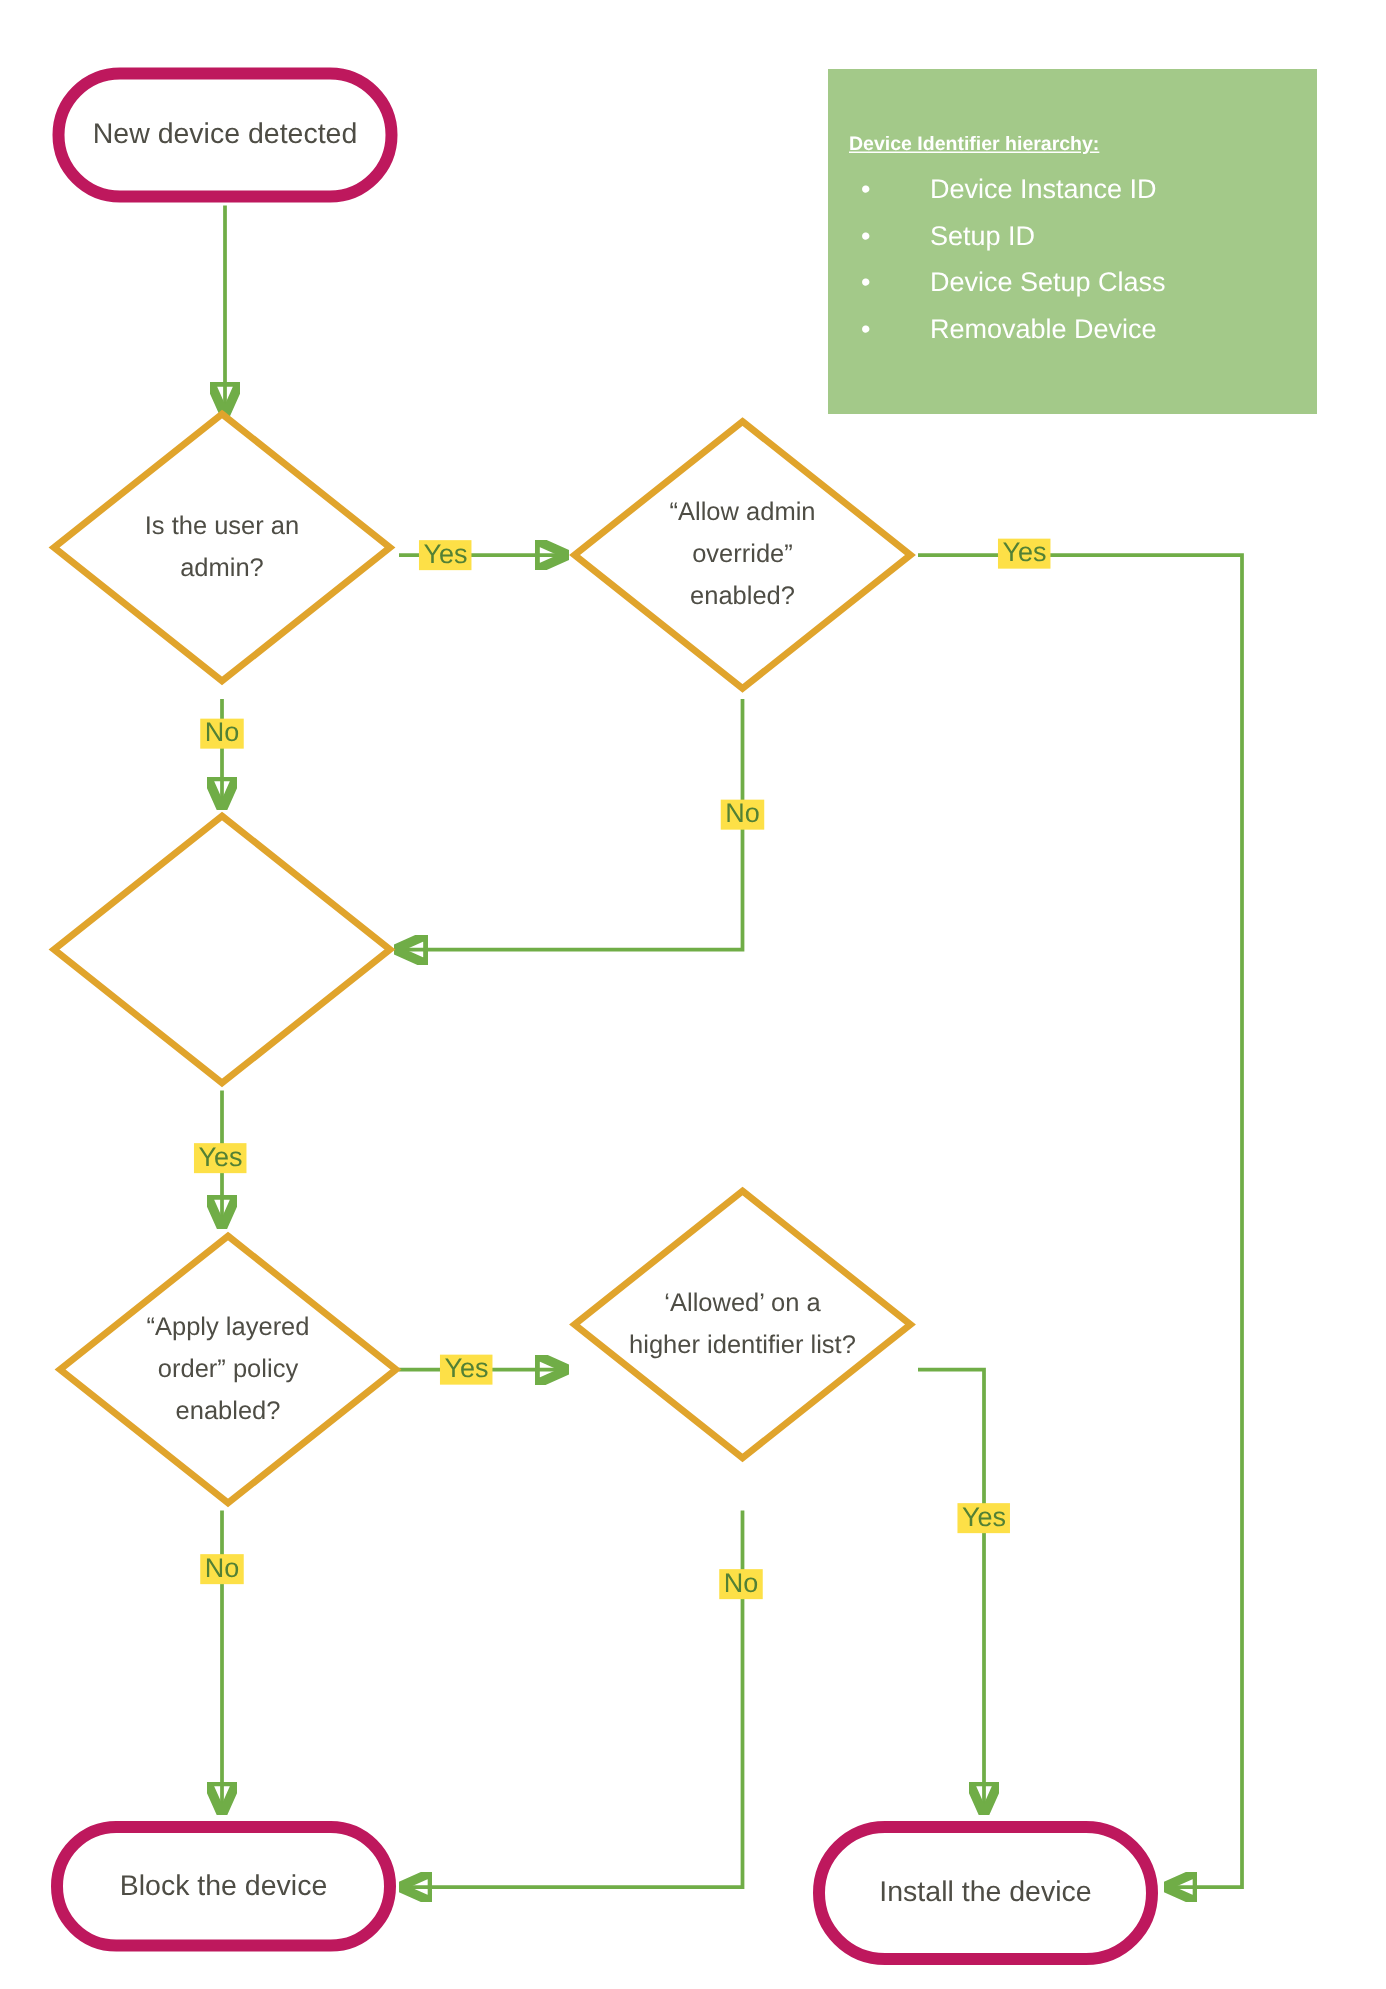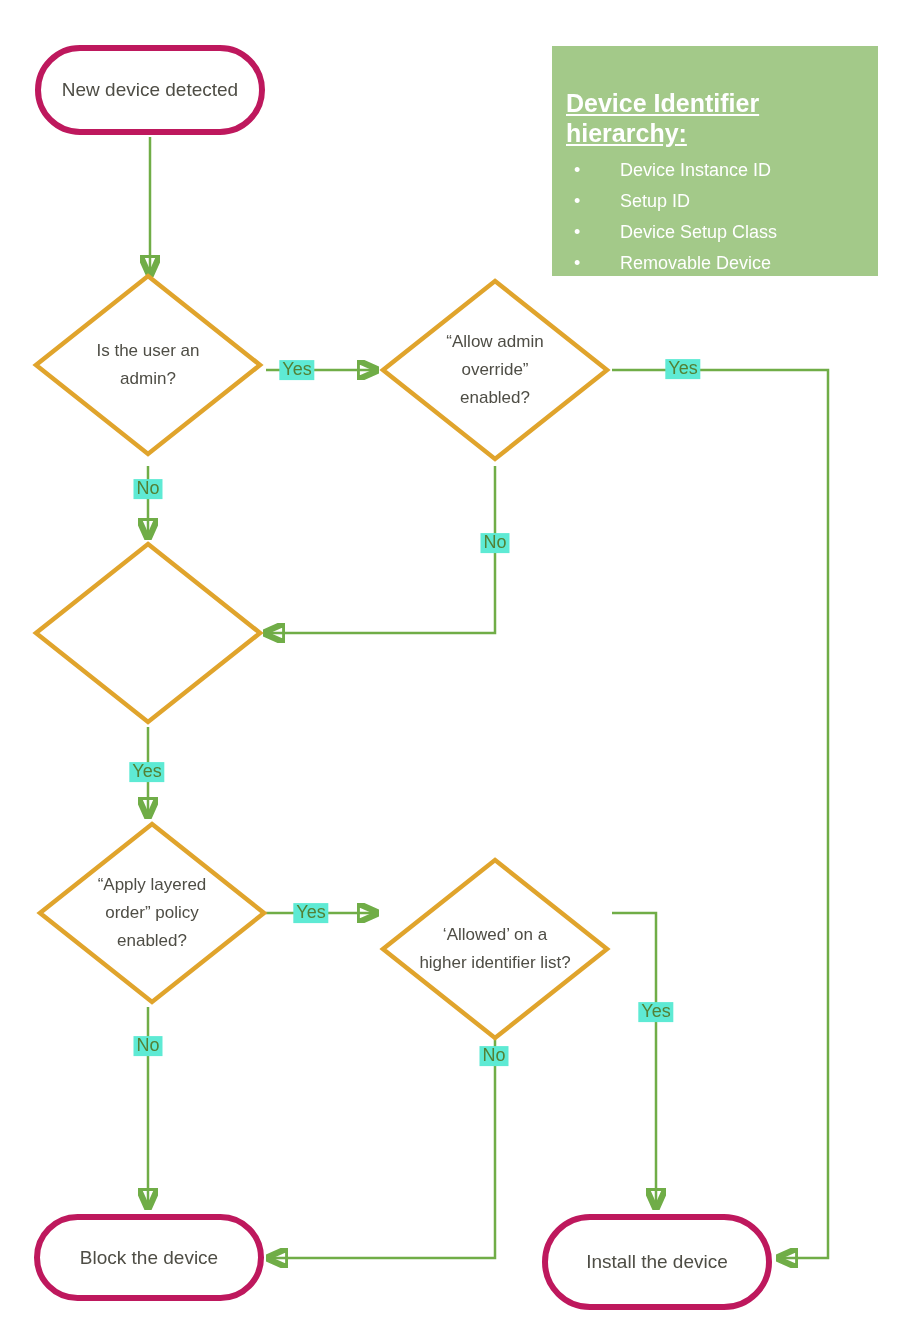--- a/index.html
+++ b/index.html
@@ -6,46 +6,46 @@
   .canvas{
     position:relative;width:924px;height:1326px;background:#ffffff;
     font-family:"Liberation Sans",sans-serif;overflow:hidden;
   }
   
   .edges{position:absolute;left:0;top:0;}
   .edges path{fill:none;stroke:#70AD47;stroke-width:2.5px;}
   
   .stadium{
     position:absolute;box-sizing:border-box;background:#ffffff;
-    border:6px solid #be185d;border-radius:48px;
+    border:8px solid #be185d;border-radius:48px;
     display:flex;align-items:center;justify-content:center;
     text-align:center;color:#4E4D45;font-size:19px;
   }
   
   .diamond{position:absolute;}
   .diamond svg{position:absolute;left:0;top:0;width:100%;height:100%;overflow:visible;}
   .diamond polygon{fill:#ffffff;stroke:#E0A42C;stroke-width:4.5px;}
   .dtext{
     position:absolute;left:50%;top:50%;transform:translate(-50%,-50%);
     text-align:center;color:#4E4D45;font-size:17px;line-height:1.65;
   }
   
   .elabel{
     position:absolute;transform:translate(-50%,-50%);
     color:#538135;font-size:18px;line-height:1.1;
-    background:#5eead4;padding:0 3px;white-space:nowrap;
+    background:#fde047;padding:0 3px;white-space:nowrap;
   }
   
   .legend{
     position:absolute;left:552px;top:46px;width:326px;height:230px;
     box-sizing:border-box;background:#A3C989;color:#ffffff;
     padding:42px 14px 0 14px;
   }
   .legend-title{
-    font-size:25px;font-weight:bold;text-decoration:underline;
+    font-size:13px;font-weight:bold;text-decoration:underline;
     margin:0 0 7px 0;line-height:1.2;
   }
   .legend-item{display:flex;align-items:baseline;font-size:18px;line-height:31px;}
   .legend-item .dot{flex:none;width:46px;padding-left:8px;}
 </style>
 </head>
 <body>
 
 <div class="canvas">
 
@@ -111,21 +111,21 @@
       </svg>
   </div>
 
   <div class="diamond" style="left:37px;top:821px;width:230px;height:184px;">
     <svg viewBox="0 0 230 184">
         <polygon points="115,3 227,92 115,181 3,92"></polygon>
       </svg>
     <div class="dtext" style="width:145px;">“Apply layered order” policy enabled?</div>
   </div>
 
-  <div class="diamond" style="left:380px;top:857px;width:230px;height:184px;">
+  <div class="diamond" style="left:380px;top:791px;width:230px;height:184px;">
     <svg viewBox="0 0 230 184">
         <polygon points="115,3 227,92 115,181 3,92"></polygon>
       </svg>
     <div class="dtext" style="width:155px;">‘Allowed’ on a higher identifier list?</div>
   </div>
 
   <div class="stadium" style="left:34px;top:1214px;width:230px;height:87px;">
     <span>Block the device</span>
   </div>
 

